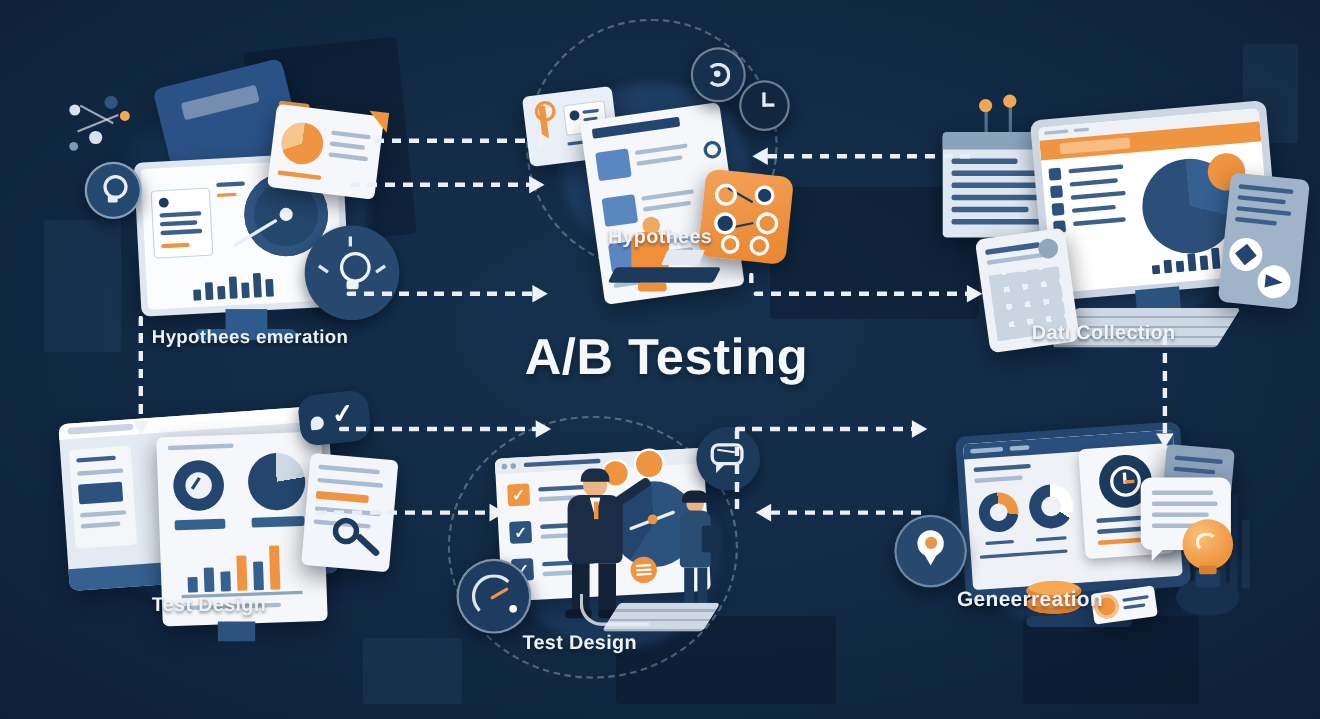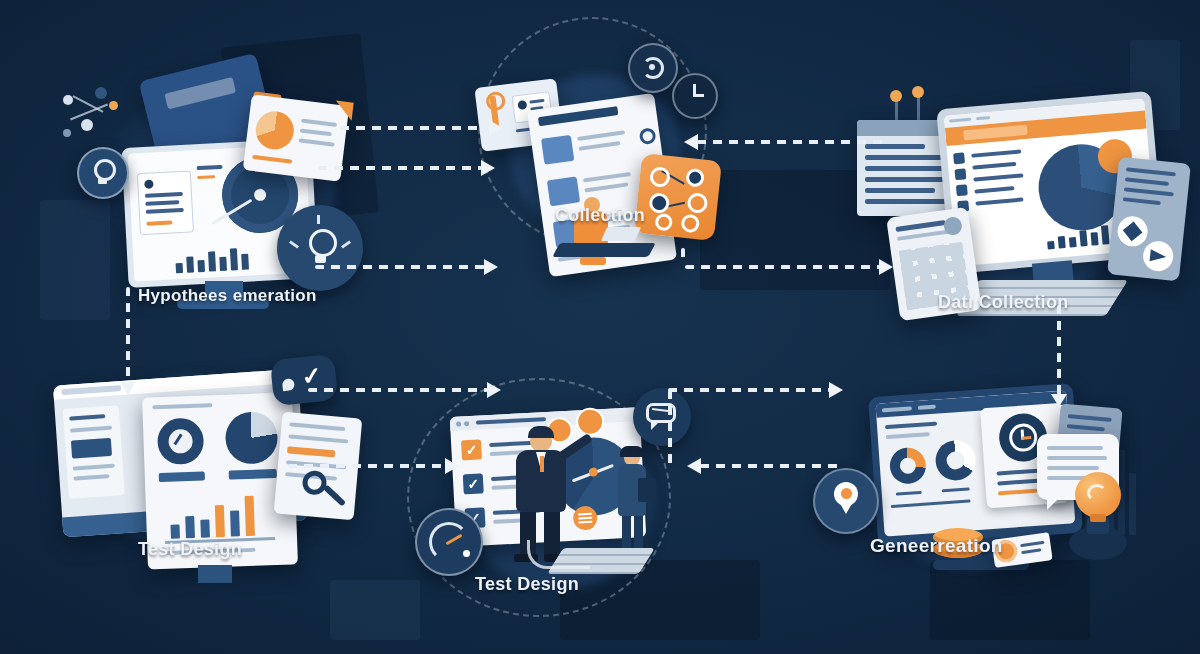--- a/index.html
+++ b/index.html
@@ -60,20 +60,21 @@
     <i style="height:40px;background:rgba(88,130,175,.25);"></i>
       <i style="height:70px;background:rgba(88,130,175,.25);"></i>
     <i style="height:55px;background:rgba(88,130,175,.25);"></i>
       <i style="height:85px;background:rgba(88,130,175,.25);"></i>
     <i style="height:62px;background:rgba(88,130,175,.25);"></i>
   </div>
   <div class="ghostd" style="left:560px;top:560px;width:200px;height:80px;"></div>
   <div class="ghost" style="left:330px;top:580px;width:90px;height:60px;"></div>
   <div class="ghostd" style="left:930px;top:560px;width:160px;height:80px;"></div>
 
+  <div class="title" style="left:477px;top:297px;">A/B Testing</div>
 
   <div class="abs" style="left:55px;top:55px;width:300px;height:255px;">
     <div class="glow" style="left:5px;top:0;width:280px;height:250px;"></div>
     <div class="blob" style="left:90px;top:50px;width:190px;height:180px;"></div>
 
     <div class="abs" style="left:100px;top:10px;width:120px;height:150px;background:#2b5286;border-radius:8px;transform:rotate(-14deg);box-shadow:0 8px 18px rgba(3,10,22,.4);">
       <div class="abs" style="left:22px;top:18px;width:70px;height:16px;background:rgba(255,255,255,.35);border-radius:3px;"></div>
     </div>
 
     <div class="card" style="left:70px;top:88px;width:190px;height:140px;transform:rotate(-3deg);background:#dfe7f0;border-radius:8px;">
@@ -130,21 +131,21 @@
       <div class="abs" style="left:19px;top:29px;width:9px;height:6px;background:#e8eef5;border-radius:1px;"></div>
     </div>
 
     <div class="circle-badge" style="left:222px;top:150px;width:86px;height:86px;background:#27496f;">
       <div class="dot" style="left:32px;top:24px;width:22px;height:22px;border:3px solid #eef3f8;"></div>
       <div class="abs" style="left:38px;top:50px;width:11px;height:8px;background:#eef3f8;border-radius:2px;"></div>
       <div class="abs" style="left:12px;top:38px;width:10px;height:3px;background:#dfe8f1;transform:rotate(35deg);"></div>
       <div class="abs" style="left:64px;top:38px;width:10px;height:3px;background:#dfe8f1;transform:rotate(-35deg);"></div>
       <div class="abs" style="left:40px;top:10px;width:3px;height:9px;background:#dfe8f1;"></div>
     </div>
-    <div class="stage-label" style="left:83px;top:231px;font-size:17px;">Hypothees emeration</div>
+    <div class="stage-label" style="left:83px;top:242px;font-size:17px;">Hypothees emeration</div>
   </div>
 
   <div class="abs" style="left:470px;top:35px;width:260px;height:240px;">
     <div class="glow" style="left:0;top:0;width:250px;height:230px;"></div>
     <div class="dasharc" style="left:8px;top:-18px;width:225px;height:225px;"></div>
     <div class="blob" style="left:40px;top:40px;width:170px;height:160px;"></div>
 
     <div class="card" style="left:8px;top:48px;width:82px;height:64px;background:#e9eff6;transform:rotate(-7deg);">
       <div class="abs" style="left:14px;top:10px;width:6px;height:32px;background:#ef9440;border-radius:2px;"></div>
       <div class="dot" style="left:10px;top:6px;width:13px;height:13px;border:3px solid #ef9440;"></div>
@@ -194,21 +195,21 @@
 
     <div class="abs" style="left:80px;top:160px;width:110px;height:70px;">
       <div class="dot" style="left:34px;top:2px;width:16px;height:16px;background:#f0a860;"></div>
       <div class="abs" style="left:24px;top:16px;width:34px;height:34px;background:#ef8f3c;border-radius:10px 10px 4px 4px;"></div>
       <div class="abs" style="left:54px;top:32px;width:34px;height:14px;background:#e3e9f0;border-radius:2px;transform:skewX(-24deg);"></div>
       <div class="abs" style="left:6px;top:48px;width:96px;height:14px;background:#1b3a5c;border-radius:3px;transform:skewX(-28deg);"></div>
       <div class="abs" style="left:30px;top:62px;width:26px;height:8px;background:#ef8f3c;border-radius:3px;"></div>
     </div>
 
     <div class="abs" style="left:0;top:170px;width:260px;text-align:center;">
-      <div class="stage-label" style="position:static;">Collection</div>
+      <div class="stage-label" style="position:static;">Hypothees</div>
     </div>
   </div>
 
   <div class="abs" style="left:855px;top:72px;width:330px;height:255px;">
     <div class="glow" style="left:0;top:0;width:300px;height:250px;"></div>
     <div class="blob" style="left:60px;top:40px;width:210px;height:190px;"></div>
 
     <div class="abs" style="left:40px;top:26px;width:3px;height:24px;background:#58718c;"></div>
     <div class="abs" style="left:62px;top:22px;width:3px;height:26px;background:#58718c;"></div>
     <div class="dot" style="left:35px;top:18px;width:12px;height:12px;background:#f2a755;"></div>

